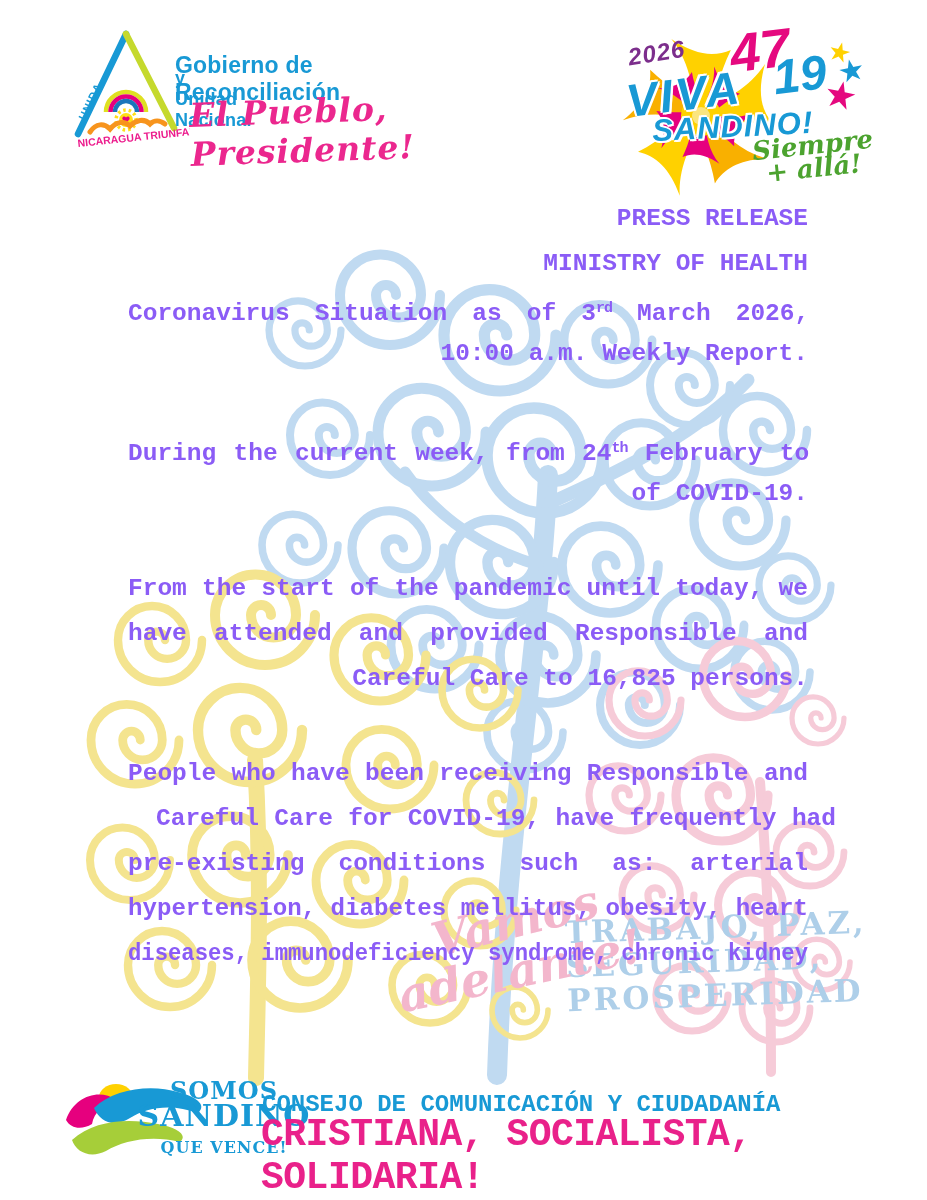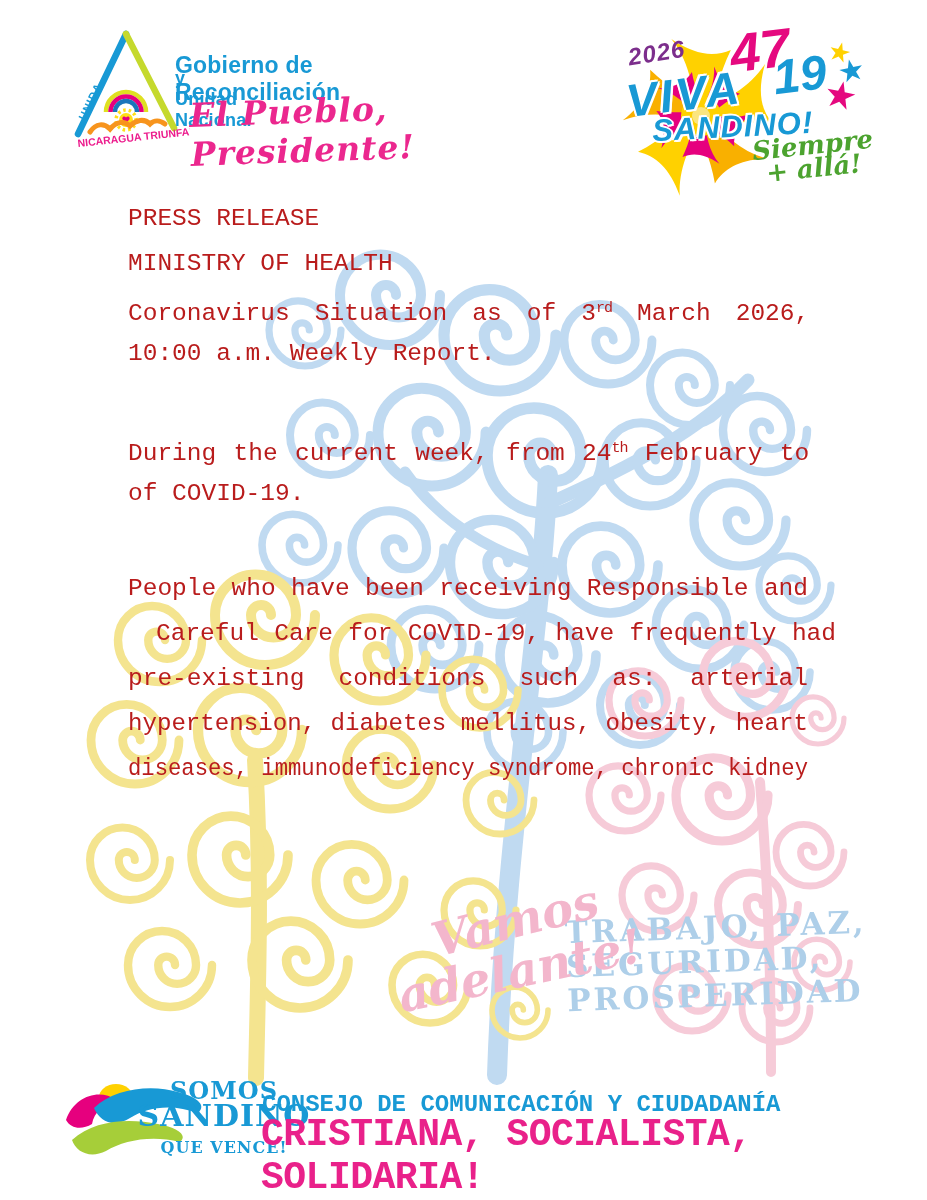--- a/index.html
+++ b/index.html
@@ -12,22 +12,22 @@
   .wm-slogan{position:absolute;left:566px;top:910px;z-index:0;color:#AECFE9;
              font-family:"DejaVu Serif",serif;font-weight:bold;font-size:31px;
              letter-spacing:3px;line-height:34px;transform:rotate(-2deg);}
   .wm-script{position:absolute;z-index:0;color:#F3B6CC;font-family:"DejaVu Serif",serif;
              font-style:italic;font-weight:bold;font-size:47px;}
   .wm-script.l1{left:430px;top:893px;transform:rotate(-14deg);}
   .wm-script.l2{left:396px;top:943px;transform:rotate(-12deg);}
 
   
   #press-body{position:absolute;left:128px;top:196px;width:680px;z-index:2;
-              color:#b91c1c;font-family:"Liberation Mono","DejaVu Sans Mono",monospace;
-              font-weight:normal;font-size:24.5px;line-height:45px;}
+              color:#8b5cf6;font-family:"Liberation Mono","DejaVu Sans Mono",monospace;
+              font-weight:bold;font-size:24.5px;line-height:45px;text-align:right;}
   .para{margin:0;}
   .para.gap{margin-top:50px;}
   .line{height:45px;}
   .line-inner{display:inline-block;white-space:pre;transform-origin:0 50%;}
   .line-inner sup{font-size:15px;vertical-align:8px;letter-spacing:-1px;}
 
   
   #hdr-left{position:absolute;left:0;top:0;z-index:3;}
   .gov-l1{position:absolute;left:175px;top:52px;color:#1899D5;font-weight:bold;font-size:23px;letter-spacing:.2px;}
   .gov-l2{position:absolute;left:175px;top:68px;color:#1899D5;font-weight:bold;font-size:18px;letter-spacing:.2px;}
@@ -206,20 +206,25 @@
       </div>
       <div class="para">
         <div class="line"><span class="line-inner" style="word-spacing: 10.3958px;">Coronavirus Situation as of 3<sup>rd</sup> March 2026,</span></div>
         <div class="line"><span class="line-inner">10:00 a.m. Weekly Report.</span></div>
       </div>
       <div class="para gap">
         <div class="line"><span class="line-inner" style="word-spacing: 2.60938px;">During the current week, from 24<sup>th</sup> February to</span></div>
         <div class="line"><span class="line-inner">of COVID-19.</span></div>
       </div>
       <div class="para gap">
+        <div class="line"><span class="line-inner" style="word-spacing: 0.460938px;">From the start of the pandemic until today, we</span></div>
+        <div class="line"><span class="line-inner" style="word-spacing: 12.4969px;">have attended and provided Responsible and</span></div>
+        <div class="line"><span class="line-inner">Careful Care to 16,825 persons.</span></div>
+      </div>
+      <div class="para gap">
         <div class="line"><span class="line-inner" style="word-spacing: 0.614583px;">People who have been receiving Responsible and</span></div>
         <div class="line"><span class="line-inner" style="word-spacing: 0.614583px; margin-left: 28px;">Careful Care for COVID-19, have frequently had</span></div>
         <div class="line"><span class="line-inner" style="word-spacing: 19.2969px;">pre-existing conditions such as: arterial</span></div>
         <div class="line"><span class="line-inner" style="transform: scaleX(0.984059);">hypertension, diabetes mellitus, obesity, heart</span></div>
         <div class="line"><span class="line-inner" style="transform: scaleX(0.906874);">diseases, immunodeficiency syndrome, chronic kidney</span></div>
       </div>
     </div>
 
   <div id="footer">
     <svg class="abs" style="left:64px;top:8px;" width="150" height="80" viewBox="0 0 150 80">

